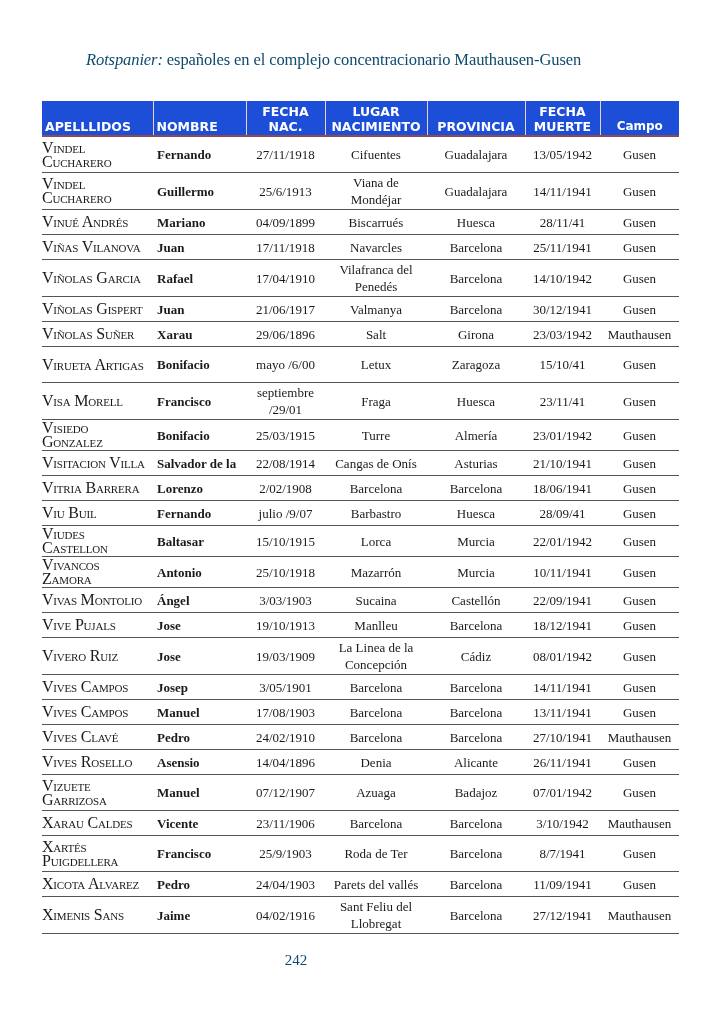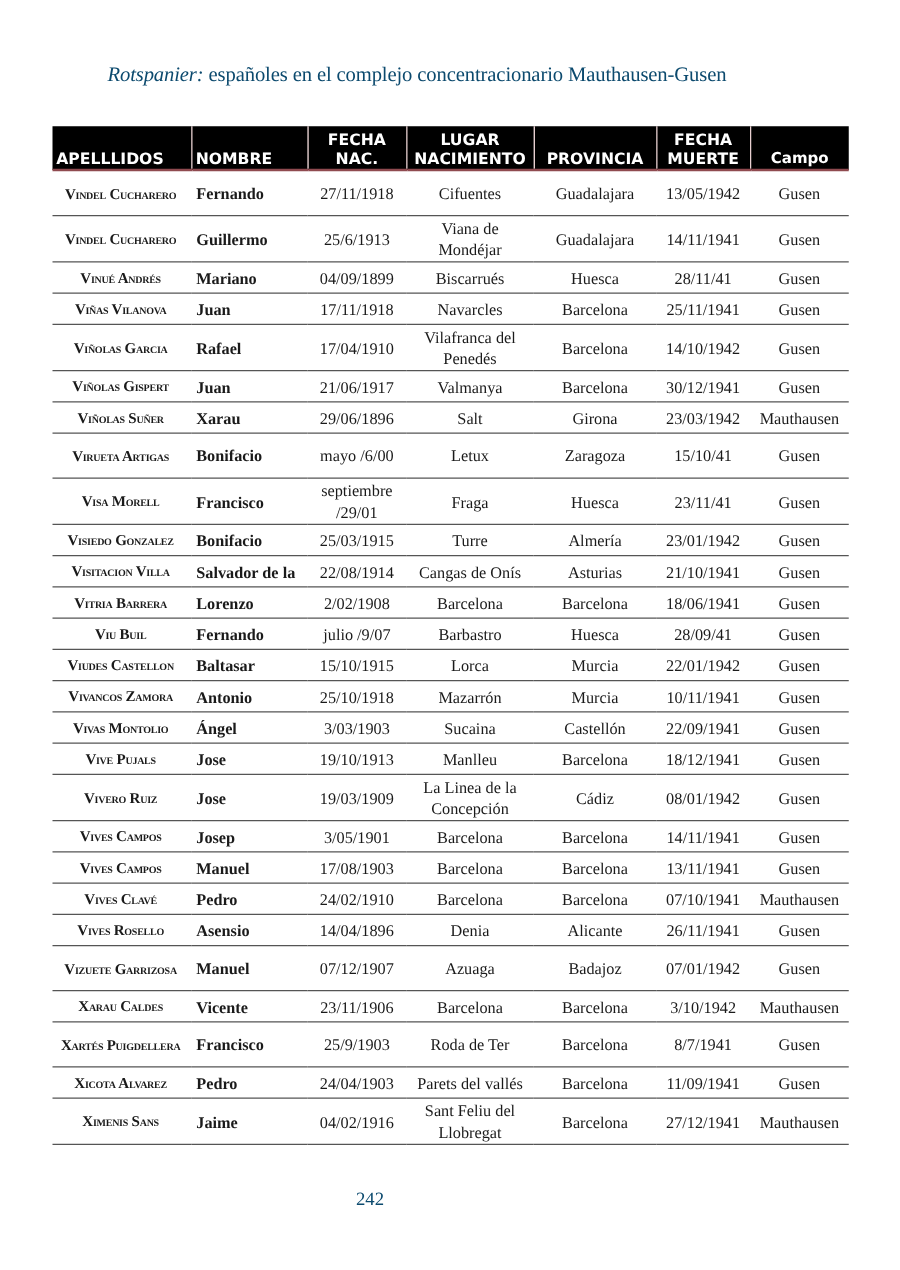--- a/index.html
+++ b/index.html
@@ -1,26 +1,26 @@
 <!DOCTYPE html>
 <html><head>
 <meta charset="utf-8">
 <style>
   html, body { margin:0; padding:0; background:#ffffff; }
   body { width:720px; height:1016px; position:relative; overflow:hidden; font-family:"Liberation Serif","DejaVu Serif",serif; color:#1a1a1a; }
   .running-head { position:absolute; top:50px; left:86px; font-size:16.5px; color:#0c4a6e; white-space:nowrap; letter-spacing:-0.1px; }
   .running-head .it { font-style:italic; }
   table { position:absolute; top:101px; left:42px; width:637px; border-collapse:collapse; table-layout:fixed; }
   col.c1{width:111px;} col.c2{width:93px;} col.c3{width:79px;} col.c4{width:102px;} col.c5{width:98px;} col.c6{width:75px;} col.c7{width:79px;}
-  thead th { background:#000000; color:#ffffff; font-family:"DejaVu Sans","Liberation Sans",sans-serif; font-weight:bold; font-size:12.5px; line-height:15px; vertical-align:bottom; padding:2px 3px 1px 3px; border-left:1px solid #e8cfd0; border-bottom:2px solid #8f4a4f; height:31px; text-align:center; }
+  thead th { background:#1d4ed8; color:#ffffff; font-family:"DejaVu Sans","Liberation Sans",sans-serif; font-weight:bold; font-size:12.5px; line-height:15px; vertical-align:bottom; padding:2px 3px 1px 3px; border-left:1px solid #e8cfd0; border-bottom:2px solid #8f4a4f; height:31px; text-align:center; }
   thead th:first-child { border-left:none; text-align:left; }
   thead th.left { text-align:left; }
   thead th.campo { font-size:12px; }
   tbody td { font-size:13px; line-height:17px; padding:1px 2px; border-bottom:1.5px solid #555; text-align:center; vertical-align:middle; }
-  tbody td.surname { text-align:center; font-size:12px; font-weight:bold; font-variant:small-caps; padding-left:0; line-height:14px; letter-spacing:-0.2px; }
+  tbody td.surname { text-align:left; font-size:16px; font-weight:normal; font-variant:small-caps; padding-left:0; line-height:14px; letter-spacing:-0.2px; }
   tbody td.name { text-align:left; font-weight:bold; padding-left:4px; }
   tr.r1 td { height:22px; }
   tr.r2 td { height:33px; }
   .page-number { position:absolute; top:952px; left:0; width:592px; text-align:center; font-size:15px; color:#0c4a6e; }
 </style>
 </head>
 <body>
 
 <div class="running-head"><span class="it">Rotspanier:</span><span> españoles en el complejo concentracionario Mauthausen-Gusen</span></div>
 
@@ -225,21 +225,21 @@
         <td>Barcelona</td>
         <td>13/11/1941</td>
         <td>Gusen</td>
       </tr>
       <tr class="r1">
         <td class="surname">Vives Clavé</td>
         <td class="name">Pedro</td>
         <td>24/02/1910</td>
         <td>Barcelona</td>
         <td>Barcelona</td>
-        <td>07/10/1941</td>
+        <td>27/10/1941</td>
         <td>Mauthausen</td>
       </tr>
       <tr class="r1">
         <td class="surname">Vives Rosello</td>
         <td class="name">Asensio</td>
         <td>14/04/1896</td>
         <td>Denia</td>
         <td>Alicante</td>
         <td>26/11/1941</td>
         <td>Gusen</td>

